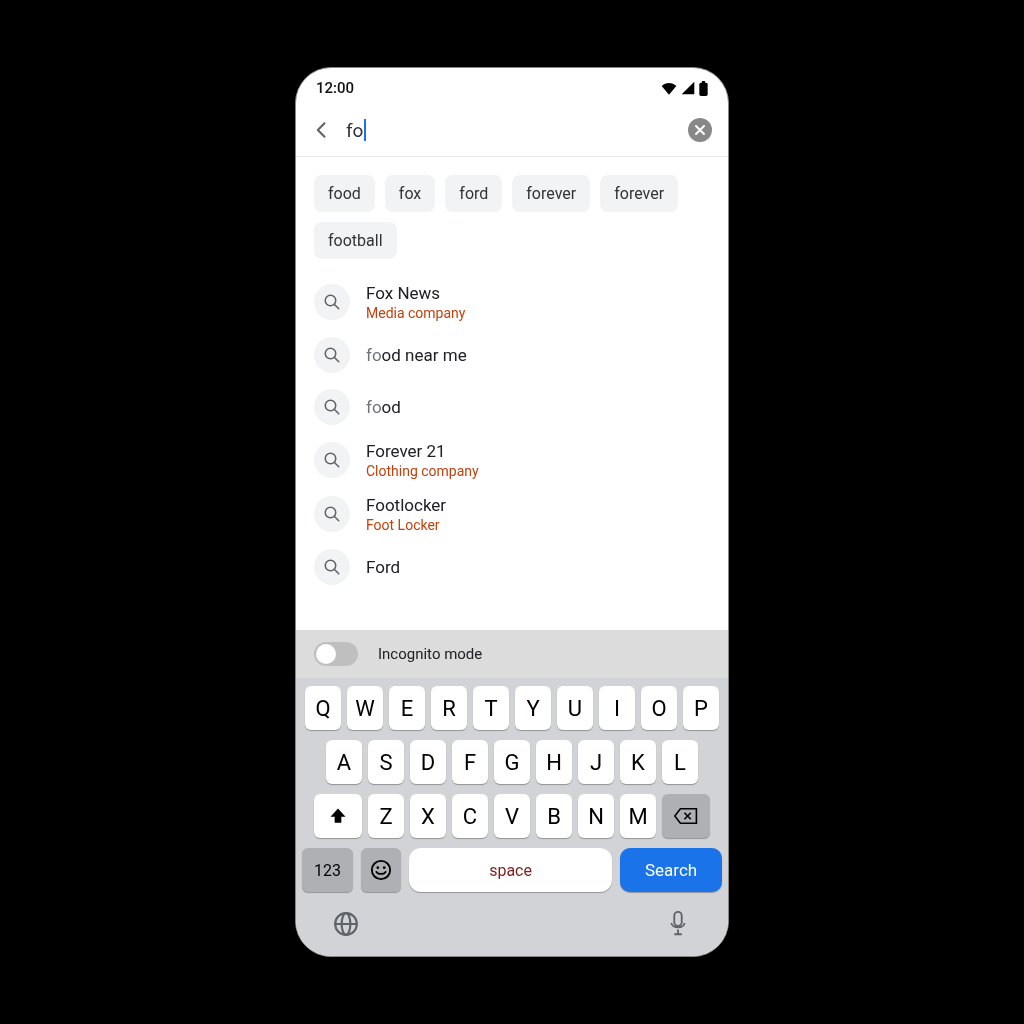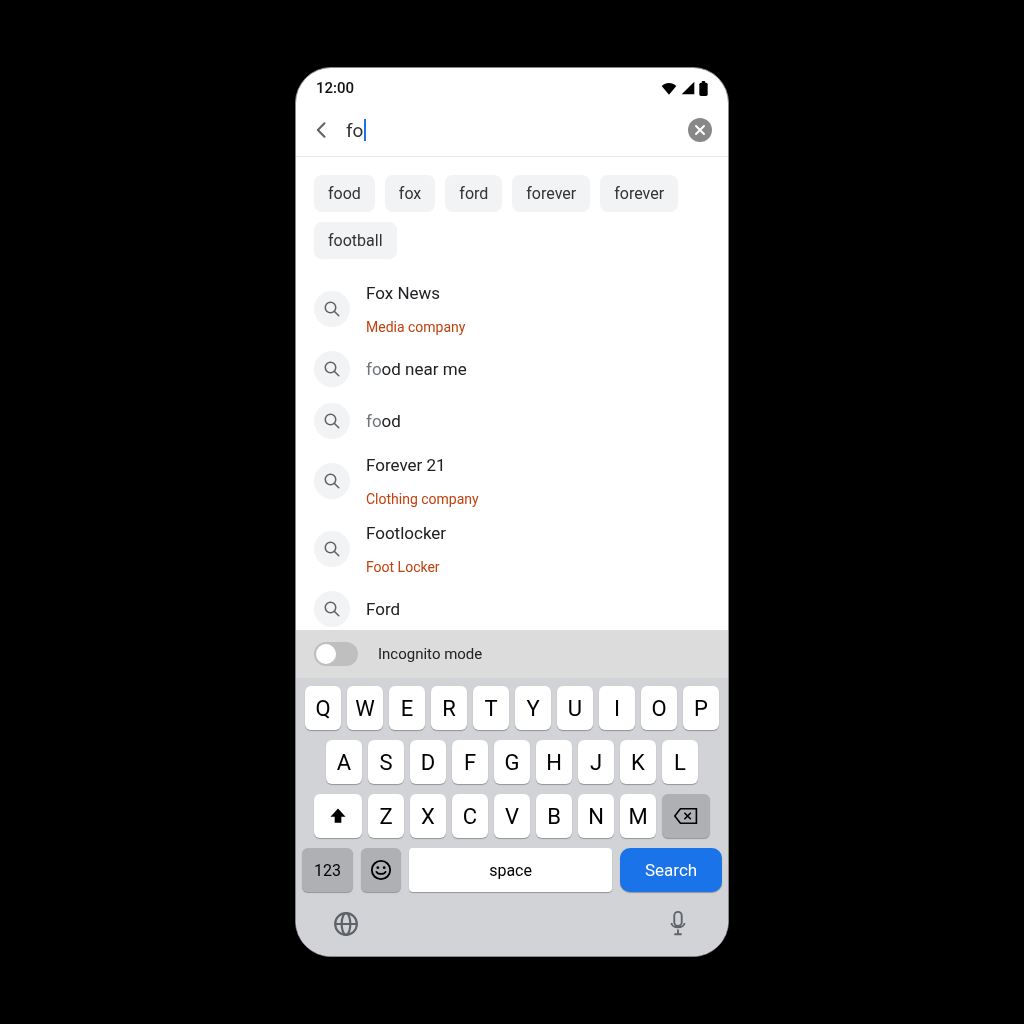--- a/index.html
+++ b/index.html
@@ -80,21 +80,21 @@
     .sug-item {
       display:flex; align-items:center; gap:16px;
       padding: 8px 18px;
     }
     .sug-icon {
       width:36px;height:36px;border-radius:50%;
       background:#f1f3f4;
       display:flex;align-items:center;justify-content:center;
       flex-shrink:0;
     }
-    .sug-text { display:flex;flex-direction:column;gap:16px; }
+    .sug-text { display:flex;flex-direction:column;gap:2px; }
     .sug-title { font-size:17px; color:#202124; }
     .sug-title .prefix { color:#70757a; }
     .sug-sub { font-size:14px; color:#c2410c; }
     .incognito-bar {
       background:#dcdcdc;
       display:flex;align-items:center;gap:20px;
       padding: 12px 18px;
     }
     .toggle {
       width:44px;height:24px;border-radius:12px;
@@ -131,23 +131,23 @@
       border-radius:6px; box-shadow: 0 1px 1px rgba(0,0,0,0.3);
       display:flex;align-items:center;justify-content:center; font-size:16px;
     }
     .key-emoji {
       background:#aeb0b3; max-width:40px; flex:1; height:44px;
       border-radius:6px; box-shadow: 0 1px 1px rgba(0,0,0,0.3);
       display:flex;align-items:center;justify-content:center;
     }
     .key-space {
       background:#fff; flex:4; height:44px;
-      border-radius:4px; box-shadow: 0 1px 1px rgba(0,0,0,0.3);
-      display:flex;align-items:center;justify-content:center;
-      font-size:16px; color:#000000; max-width:none;
+      border-radius:12px; box-shadow: 0 1px 1px rgba(0,0,0,0.3);
+      display:flex;align-items:center;justify-content:center;
+      font-size:16px; color:#7f1d1d; max-width:none;
     }
     .key-search {
       background:#1a73e8; color:#fff; flex:2; height:44px;
       border-radius:10px; box-shadow: 0 1px 1px rgba(0,0,0,0.3);
       display:flex;align-items:center;justify-content:center;
       font-size:17px; max-width:none;
     }
     .kb-bottom {
       background:#d1d3d6;
       display:flex;justify-content:space-between;align-items:center;

